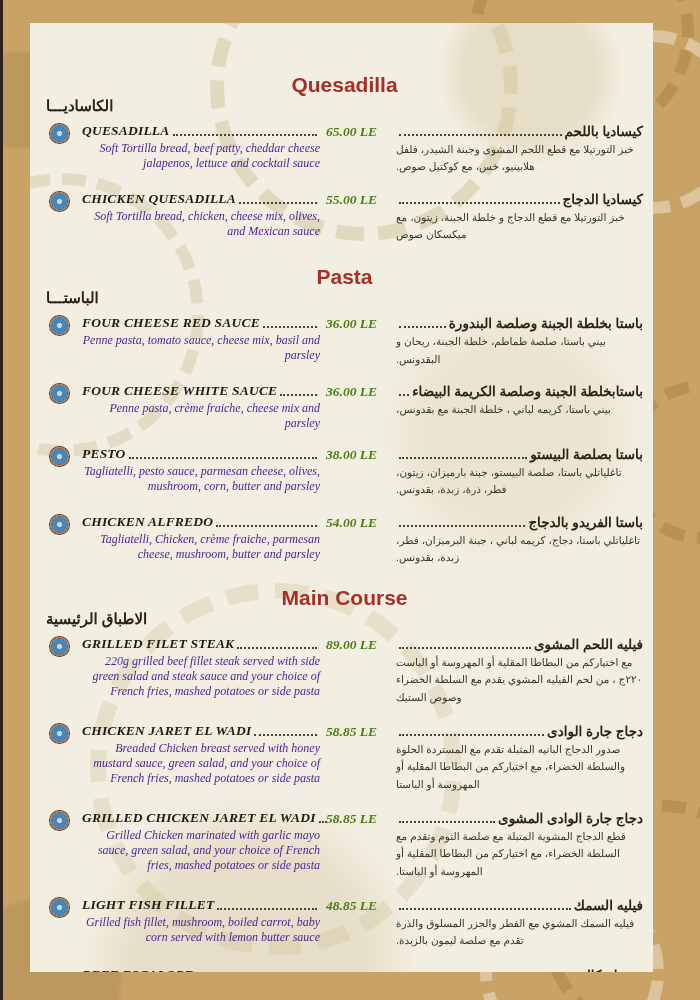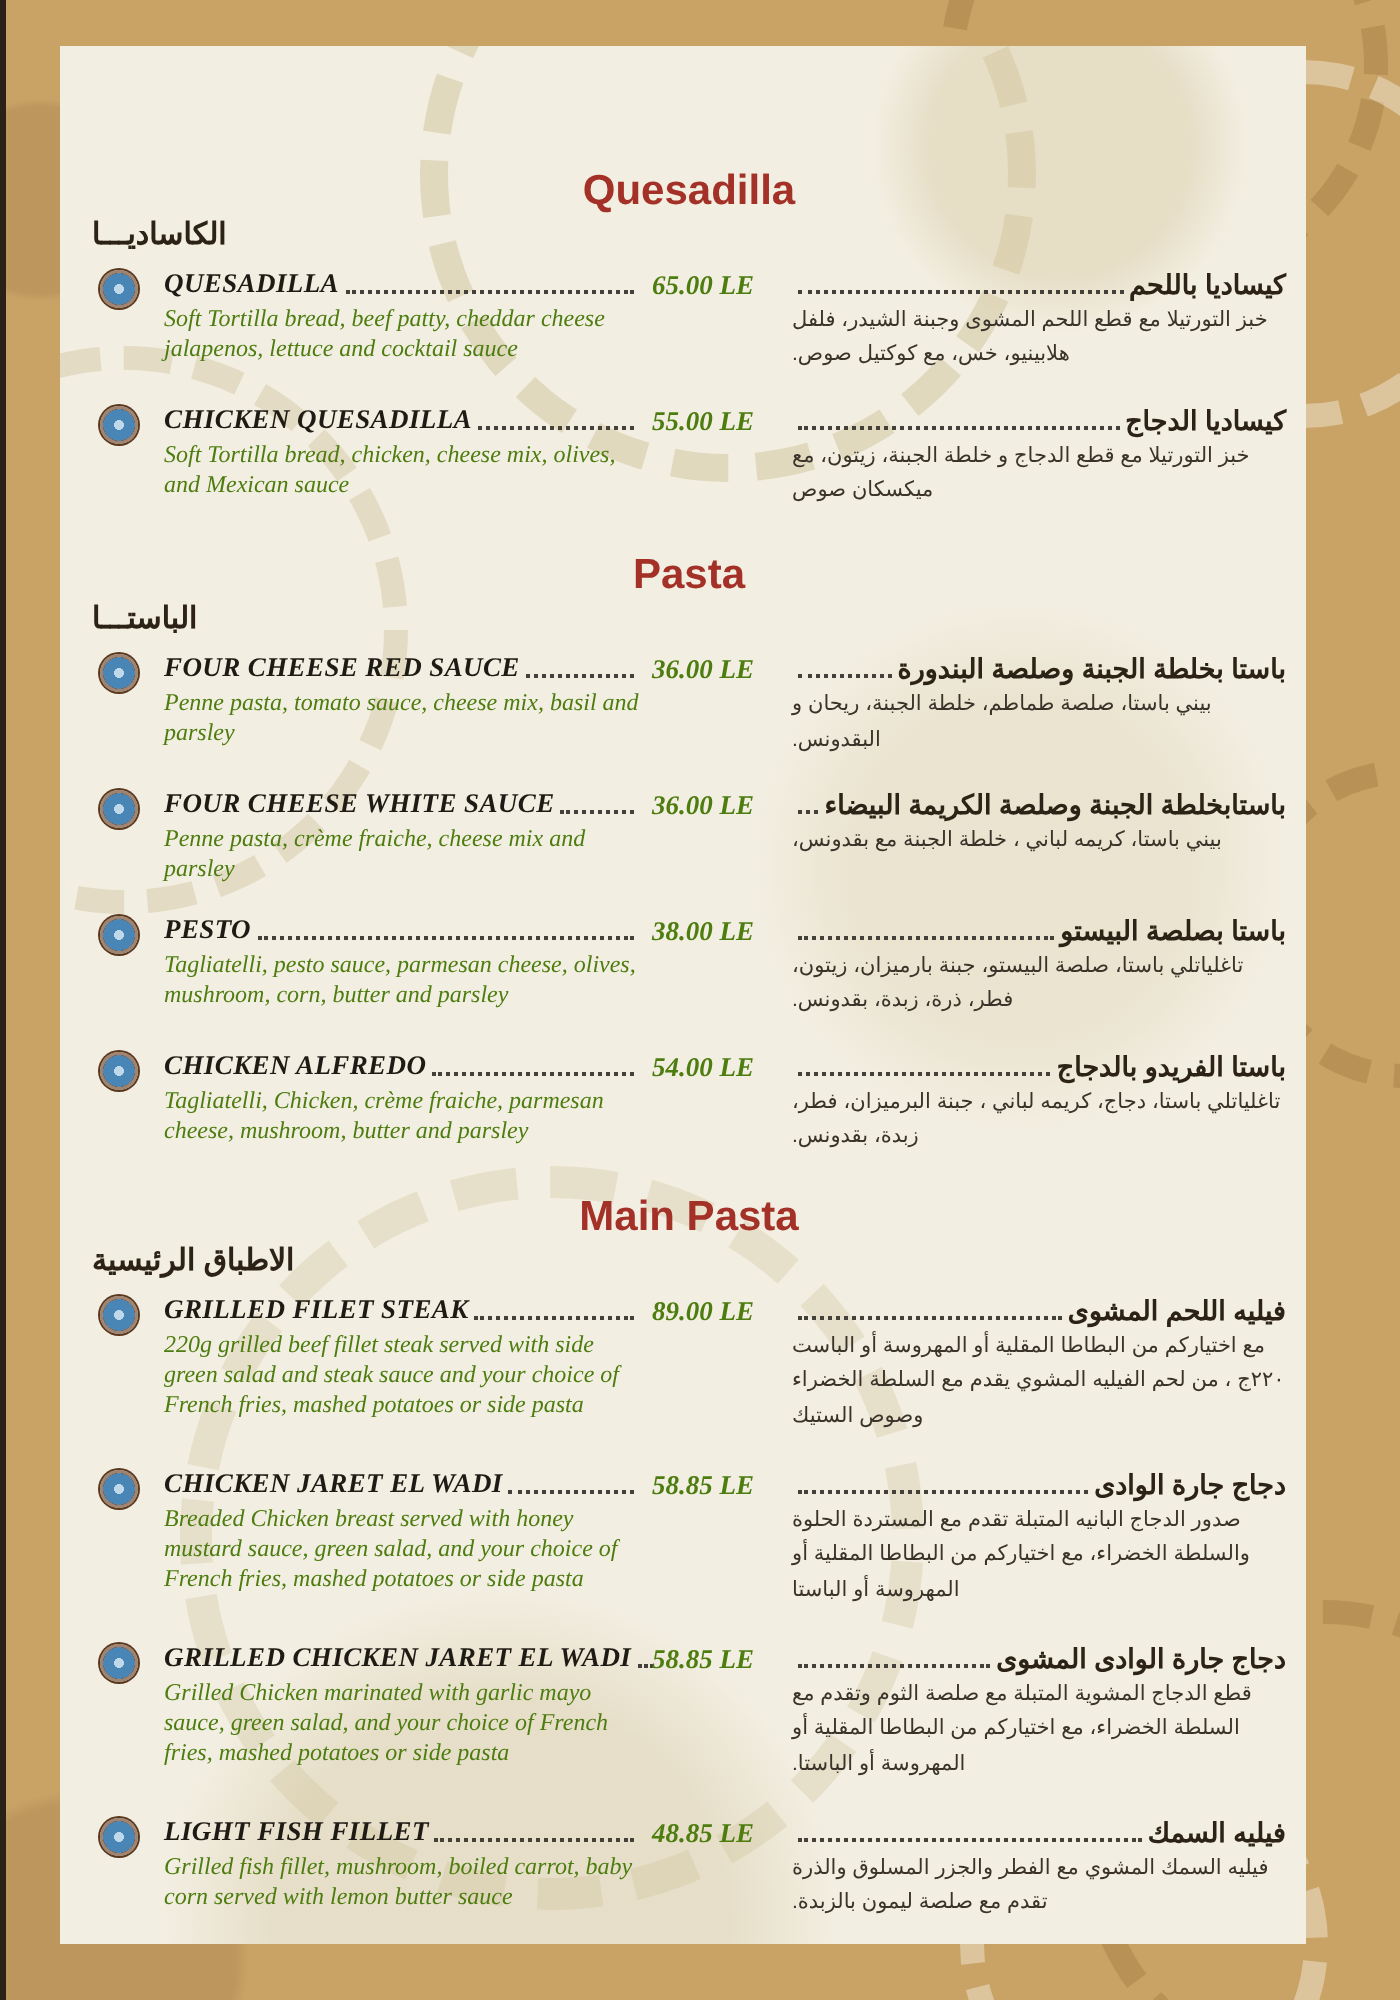--- a/index.html
+++ b/index.html
@@ -25,26 +25,26 @@
   .sec-main .item{margin-bottom:17px;}
   .icon-cell{padding-top:1px;}
   .medal{display:block;width:19px;height:19px;margin-left:4px;border-radius:50%;
          background:radial-gradient(circle,#bfd9ea 0 18%,#4a86b5 19% 58%,#6b4226 59% 100%);
          box-shadow:0 0 0 1px #5a371f, inset 0 0 0 1.5px rgba(255,255,255,.35);}
   .medal.hidden{visibility:hidden;}
   .en{font-family:"Liberation Serif",serif;color:#1e1a14;}
   .name-line{display:flex;align-items:flex-end;}
   .name-en{font:italic 600 13.5px "Liberation Serif",serif;letter-spacing:.2px;white-space:nowrap;}
   .leader{flex:1 1 auto;border-bottom:2px dotted #44403a;margin:0 3px 3px 3px;min-width:8px;}
-  .desc-en{font:italic 12px/1.25 "Liberation Serif",serif;color:#4d7c0f;margin-top:2px;}
+  .desc-en{font:italic 12px/1.25 "Liberation Serif",serif;color:#4c1d95;margin-top:2px;text-align:right;}
   .price{font:italic 600 13.5px "Liberation Serif",serif;color:#4d7c0f;white-space:nowrap;padding-top:1px;}
   .ar{direction:rtl;text-align:left;padding-left:2px;}
   .name-ar{font:700 13.5px "Liberation Sans",sans-serif;color:#2c2215;white-space:nowrap;}
   .desc-ar{font:10.5px/1.65 "Liberation Sans",sans-serif;color:#3b332a;margin-top:2px;}
-  .sp-q{margin-top:11px;}
+  .sp-q{margin-top:0;}
   .sp-pasta{margin-top:22px;}
   .sp-main{margin-top:20px;}
 </style>
 </head>
 <body>
 
 <div class="frame">
   <div class="deco ring-dash" style="left:470px;top:-80px;width:200px;height:200px;"></div>
   <div class="deco ring-dash light" style="left:560px;top:30px;width:160px;height:160px;"></div>
   <div class="deco ring-dash" style="left:540px;top:800px;width:220px;height:220px;"></div>
@@ -191,21 +191,21 @@
           <div class="name-line">
               <span class="name-ar">باستا الفريدو بالدجاج</span>
               <span class="leader"></span>
             </div>
           <div class="desc-ar">تاغلياتلي باستا، دجاج، كريمه لباني ، جبنة البرميزان، فطر، زبدة، بقدونس.</div>
         </div>
       </div>
     </div>
 
     <div class="section sec-main sp-main">
-      <h2 class="title-en">Main Pasta</h2>
+      <h2 class="title-en">Main Course</h2>
       <h3 class="title-ar">الاطباق الرئيسية</h3>
 
       <div class="item">
         <div class="icon-cell">
             <span class="medal"></span>
           </div>
         <div class="en">
           <div class="name-line">
               <span class="name-en">GRILLED FILET STEAK</span>
               <span class="leader"></span>

